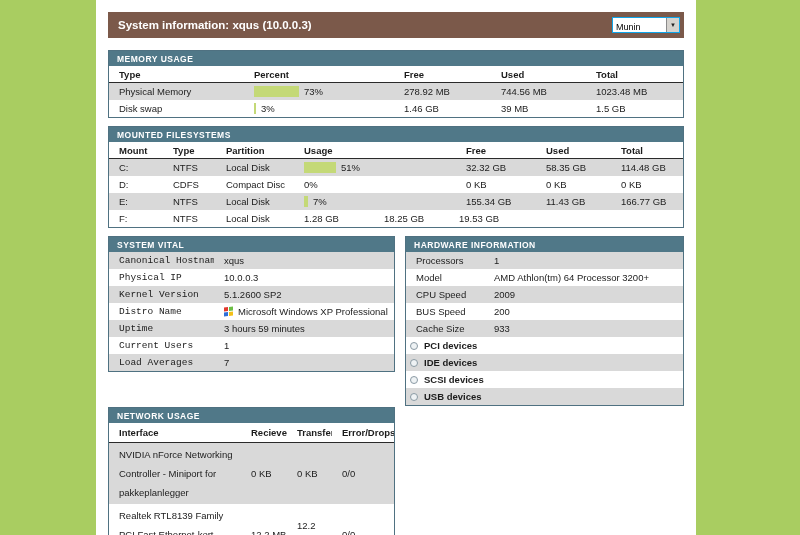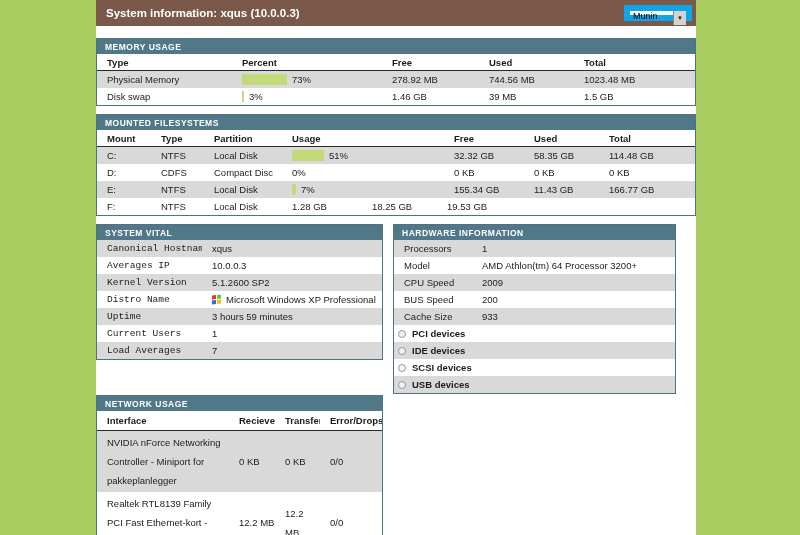--- a/index.html
+++ b/index.html
@@ -1,28 +1,28 @@
 <!DOCTYPE html>
 <html><head>
 <meta charset="utf-8">
 <style>
   * { margin:0; padding:0; box-sizing:border-box; }
   body { font-family:"Liberation Sans", sans-serif; }
   .page { width:800px; height:535px; overflow:hidden; background:#a9cd61; }
-  .content { width:600px; height:535px; margin-left:96px; background:#ffffff; }
+  .content { width:600px; height:535px; margin-left:96px; background:#ffffff; padding:12px; }
 
   .titlebar {
     height:26px; background:#7b594a; color:#ffffff;
     display:flex; align-items:center; justify-content:space-between;
     padding:0 4px 0 10px; margin-bottom:12px;
   }
   .titlebar .t { font-size:11.5px; font-weight:bold; }
   .select {
-    width:68px; height:16px; background:#ffffff; border:6px solid #0ea5e9;
-    display:flex; align-items:flex-start; justify-content:space-between;
+    width:68px; height:16px; background:#ffffff; border:1px solid #0ea5e9;
+    display:flex; align-items:flex-end; justify-content:space-between;
     font-size:9px; color:#000; cursor:default;
   }
   .select .val { padding-left:3px; }
   .select .btn {
     width:13px; height:14px; background:#d6d3ce; border-left:1px solid #8a8a8a;
     font-size:6px; display:flex; align-items:center; justify-content:center; color:#222;
   }
 
   .section { border:1px solid #4f7181; margin-bottom:8px; background:#fff; }
   .sec-head {
@@ -176,21 +176,21 @@
     <div class="cols2">
       <div class="colL">
 
         <div class="section stripe-even">
           <div class="sec-head">SYSTEM VITAL</div>
           <div class="row data">
             <span class="c v1">Canonical Hostname</span>
             <span class="c v2">xqus</span>
           </div>
           <div class="row data">
-            <span class="c v1">Averages IP</span>
+            <span class="c v1">Physical IP</span>
             <span class="c v2">10.0.0.3</span>
           </div>
           <div class="row data">
             <span class="c v1">Kernel Version</span>
             <span class="c v2">5.1.2600 SP2</span>
           </div>
           <div class="row data">
             <span class="c v1">Distro Name</span>
             <span class="c v2 withicon">
               <span class="winicon">

